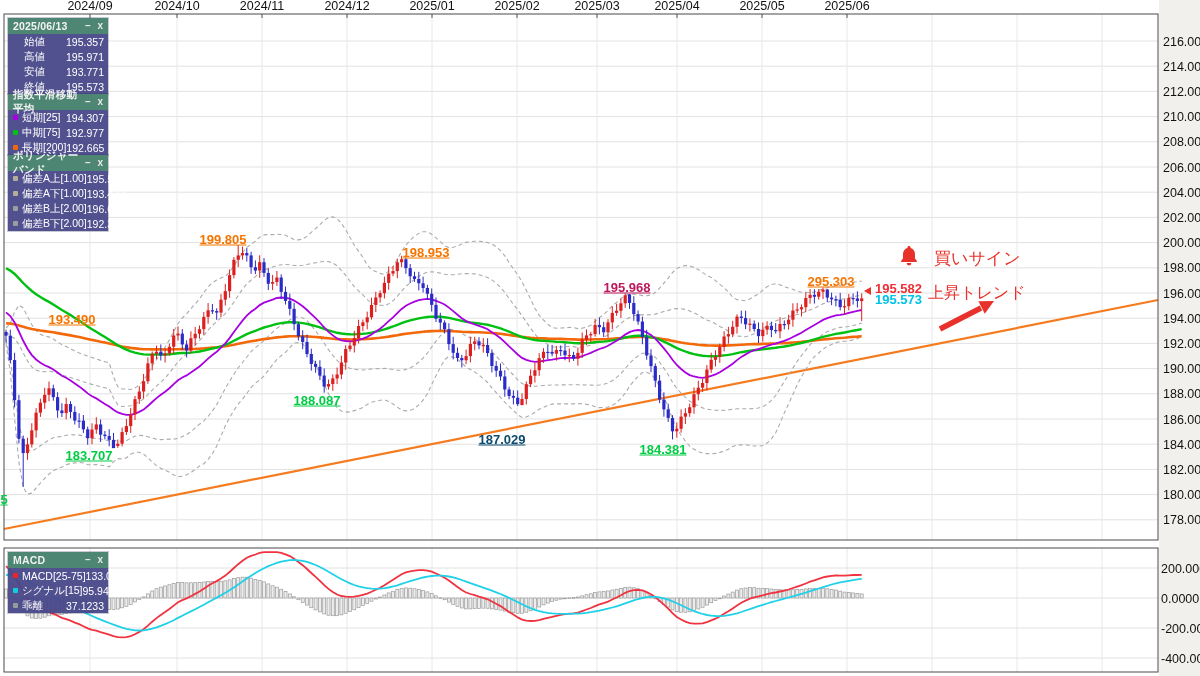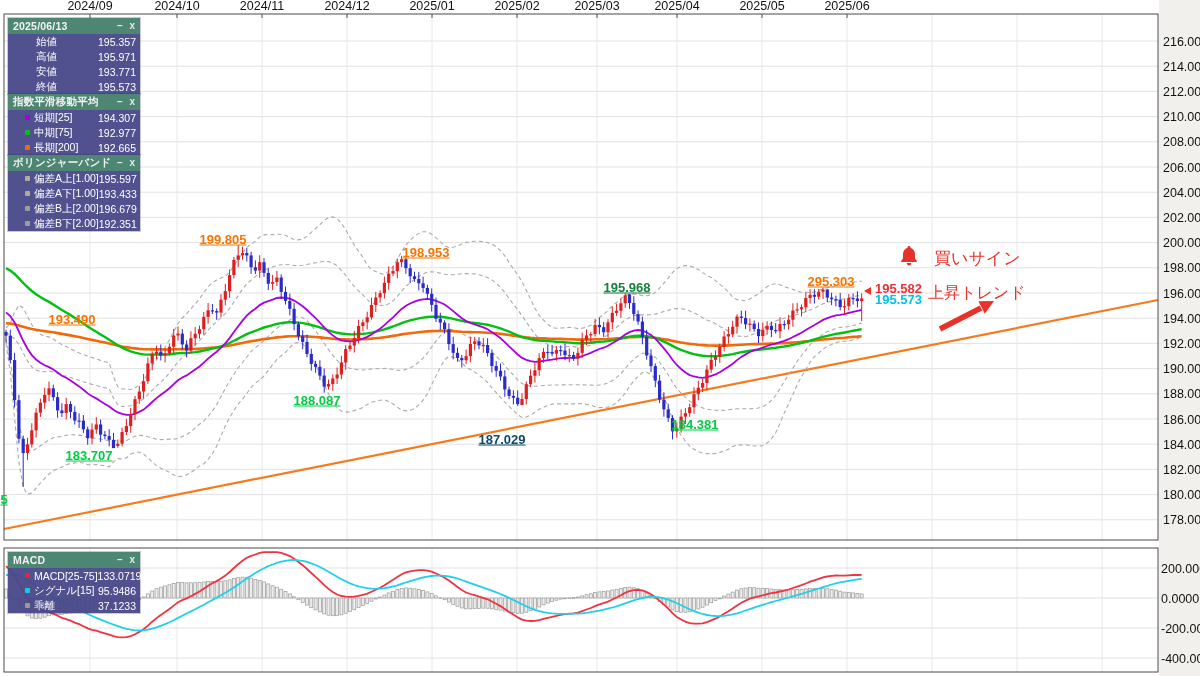--- a/index.html
+++ b/index.html
@@ -1,28 +1,28 @@
 <!DOCTYPE html>
 <html><head>
 <meta charset="utf-8">
 <style>
   html,body{margin:0;padding:0;background:#fff;}
   #stage{position:relative;width:1200px;height:676px;overflow:hidden;
          font-family:"Liberation Sans","DejaVu Sans",sans-serif;background:#fff;}
   #axis-strip{position:absolute;left:1159px;top:0;width:41px;height:676px;background:#f1f0ec;}
   svg.layer{position:absolute;left:0;top:0;}
   
-  .panel{position:absolute;left:8px;width:132px;font-size:10.5px;color:#fff;
+  .panel{position:absolute;left:8px;width:100px;font-size:10.5px;color:#fff;
          box-shadow:0 0 0 1px rgba(40,40,90,.25);}
   .phead{height:16px;background:#4d8672;display:flex;align-items:center;
          padding:0 5px;font-weight:bold;color:#f2f2f2;}
   .ptitle{font-size:10.5px;letter-spacing:.2px;}
   .pctrl{margin-left:auto;display:flex;gap:7px;font-weight:bold;}
   .pbtn{cursor:pointer;font-size:10px;line-height:16px;color:#e9e9e9;}
-  .prow{height:15px;background:rgba(72,72,138,.95);display:flex;align-items:center;padding:0 4px 0 17px;}
+  .prow{height:15px;background:rgba(72,72,138,.95);display:flex;align-items:center;padding:0 4px 0 5px;}
   .dot{width:5px;height:5px;border-radius:1px;margin-right:4px;flex:0 0 auto;}
   .dot.empty{visibility:hidden;width:7px;}
   .plabel{white-space:nowrap;}
   .pval{margin-left:auto;white-space:nowrap;}
   
   .sig{position:absolute;color:#e8312a;font-weight:normal;white-space:nowrap;}
   #buy-label{left:934px;top:247px;font-size:17px;}
   #trend-label{left:928px;top:283px;font-size:16px;}
   #bell{position:absolute;left:897px;top:244px;width:24px;height:24px;}
   #uptrend-arrow{position:absolute;left:936px;top:296px;width:64px;height:40px;}
@@ -890,21 +890,21 @@
   </svg>
 
   <div id="callout-marker"></div>
   <div id="callout-upper" class="callout" style="color: rgb(238, 47, 54);">195.582</div>
   <div id="callout-lower" class="callout" style="color: rgb(0, 195, 232);">195.573</div>
 
   <div id="annotations">
       <div class="anno" style="color: rgb(245, 117, 0); left: 223px; top: 239px;">199.805</div>
       <div class="anno" style="color: rgb(245, 117, 0); left: 390px; top: 252px; margin-left: 36px;">198.953</div>
       <div class="anno" style="color: rgb(245, 117, 0); left: 72px; top: 319px;">193.490</div>
-      <div class="anno" style="color: #15803d; left: 627px; top: 287px;">195.968</div>
+      <div class="anno" style="color: #be185d; left: 627px; top: 287px;">195.968</div>
       <div class="anno" style="color: rgb(245, 117, 0); left: 831px; top: 281px;">295.303</div>
       <div class="anno" style="color: rgb(0, 204, 68); left: 89px; top: 455px;">183.707</div>
       <div class="anno" style="color: rgb(0, 204, 68); left: 317px; top: 400px;">188.087</div>
       <div class="anno" style="color: #0c4a6e; left: 502px; top: 439px;">187.029</div>
-      <div class="anno" style="color: rgb(0, 204, 68); left: 663px; top: 424px; margin-left: 32px;">184.381</div>
+      <div class="anno" style="color: rgb(0, 204, 68); left: 663px; top: 449px;">184.381</div>
       <div class="anno" style="color: rgb(0, 204, 68); left: 4px; top: 499px;">5</div>
     </div>
 </div>
 
 </body></html>

